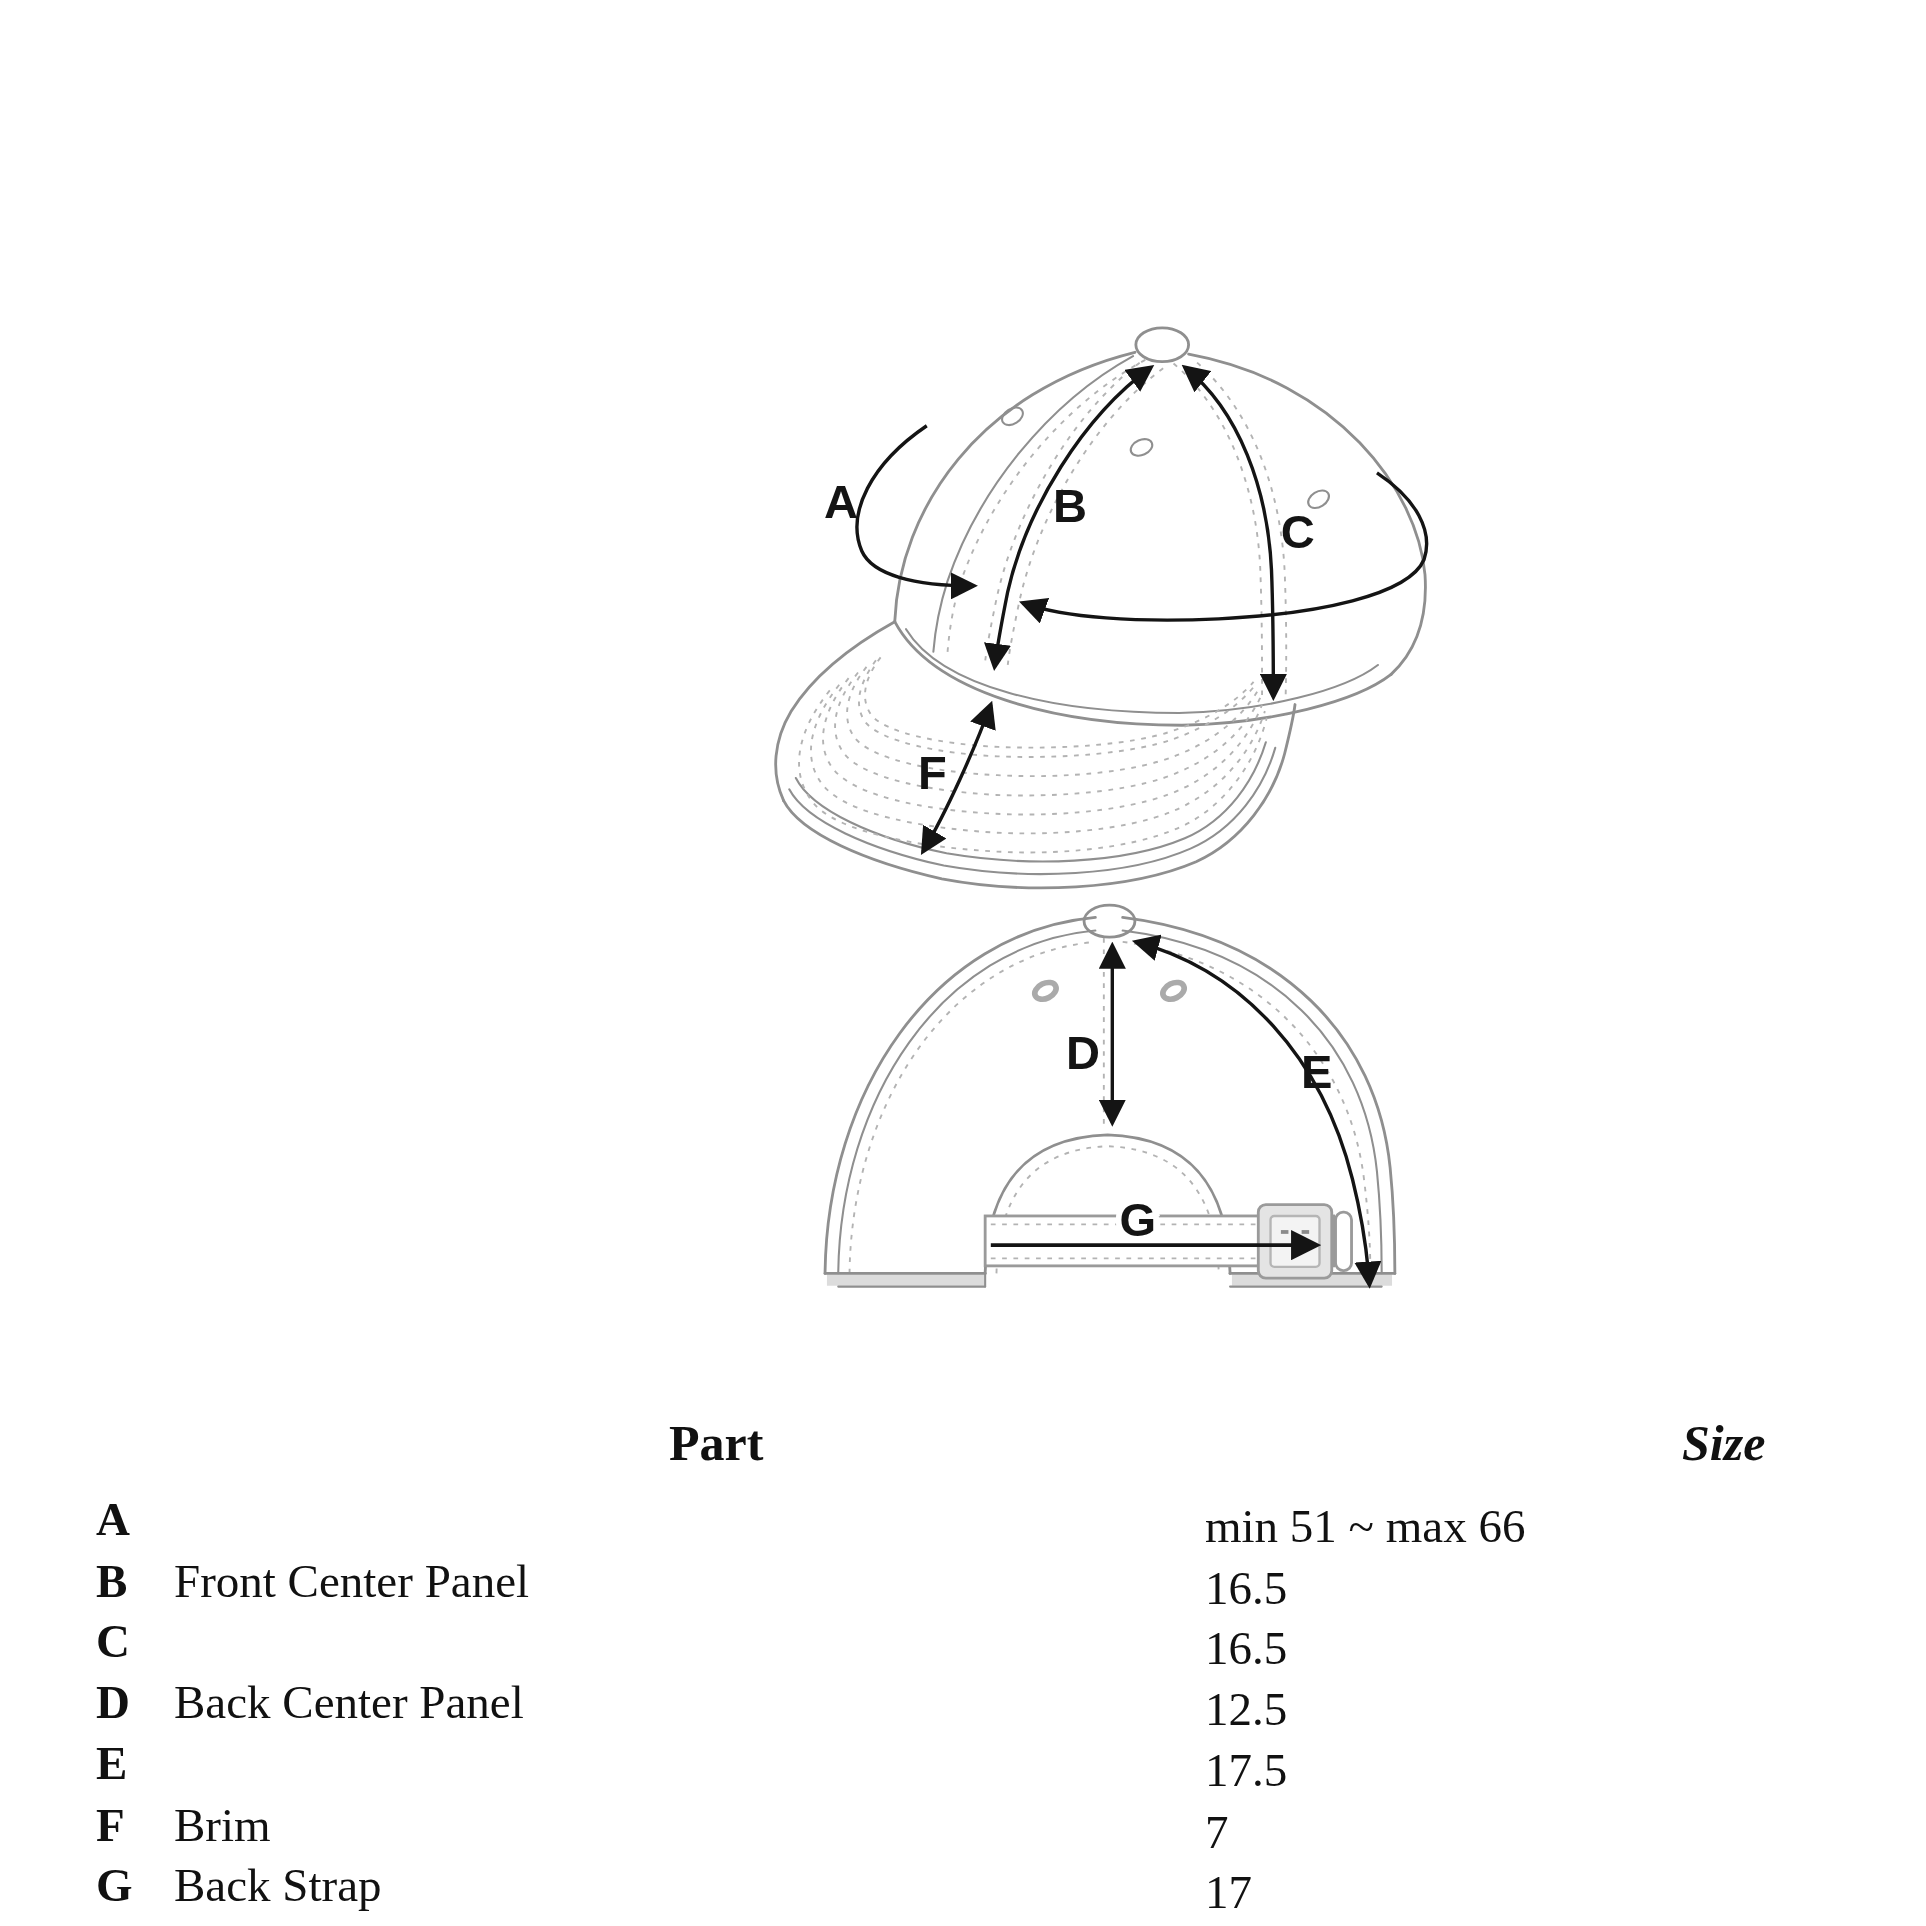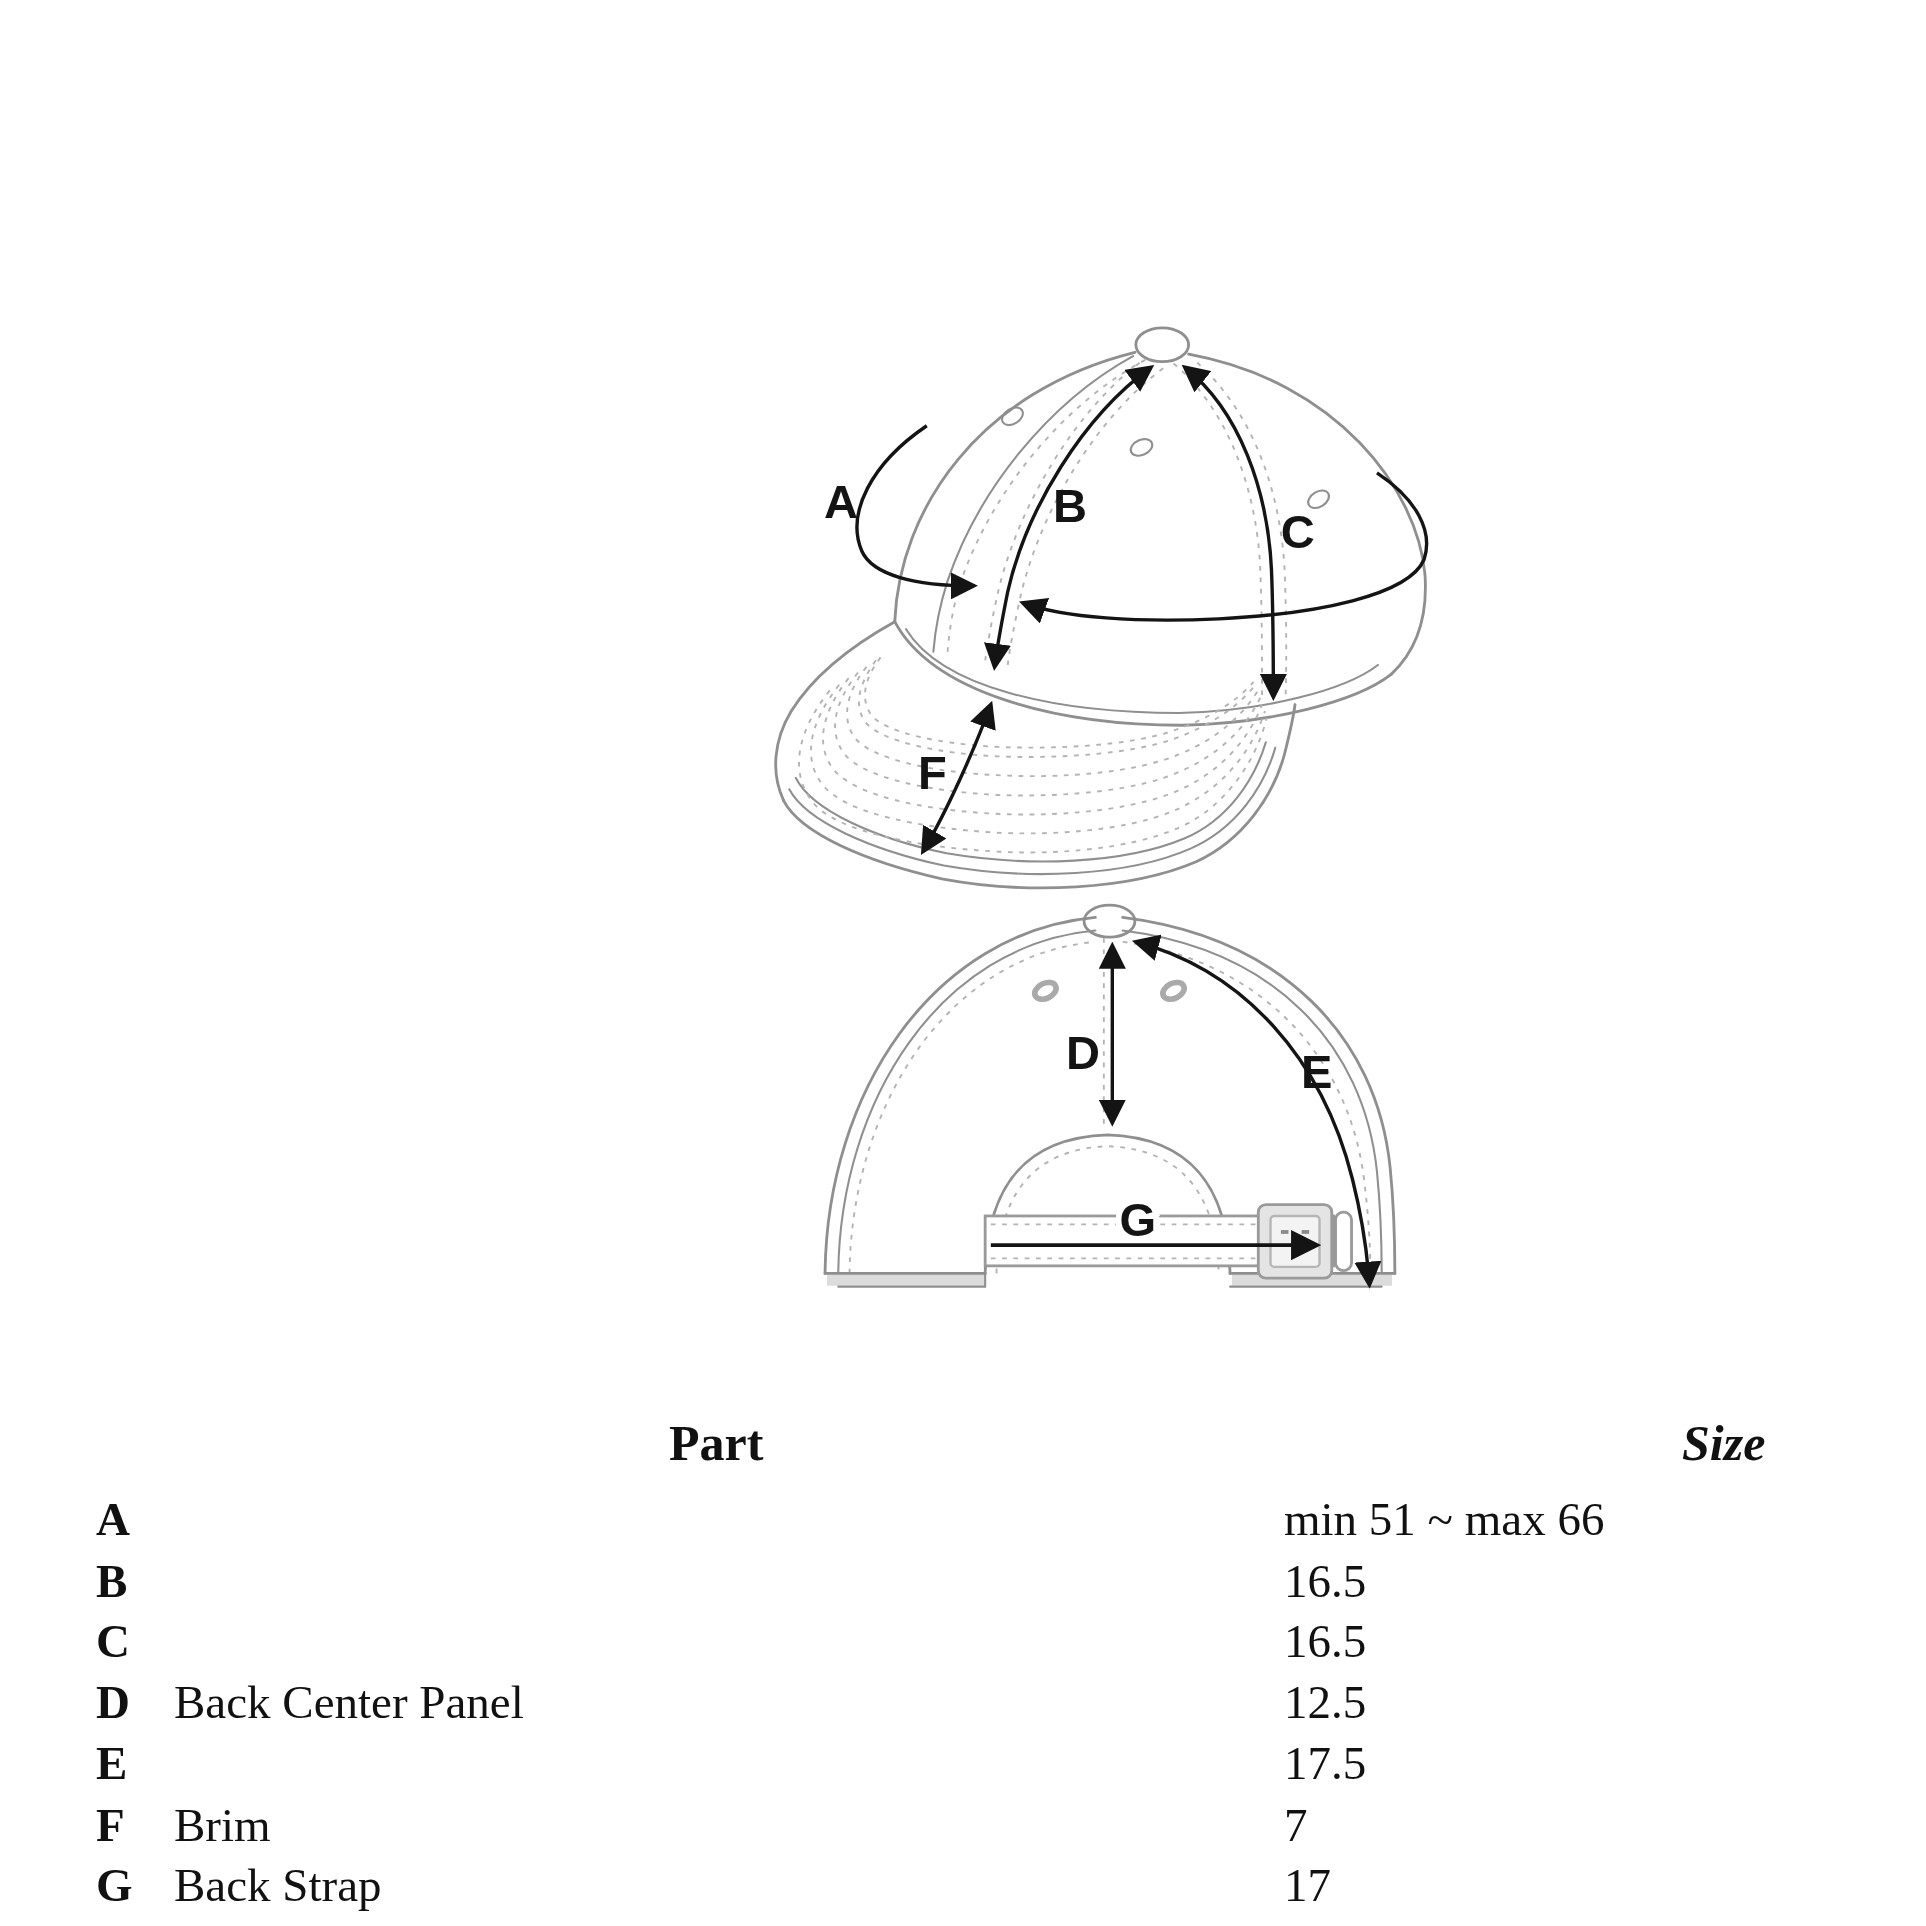--- a/index.html
+++ b/index.html
@@ -16,21 +16,21 @@
        fill:#141414;text-anchor:middle;}
   .halo{stroke:#ffffff;stroke-width:12;paint-order:stroke;}
 
   .size-table{position:absolute;left:0;top:0;width:1568px;height:1927px;pointer-events:none;}
   .hdr{position:absolute;top:1414px;font-weight:bold;font-size:50px;}
   .hdr-part{left:669px;}
   .hdr-size{left:1682px;font-style:italic;}
   .trow{position:absolute;left:0;width:1927px;height:60px;font-size:47px;}
   .c-letter{position:absolute;left:96px;font-weight:bold;}
   .c-part{position:absolute;left:174px;}
-  .c-size{position:absolute;left:1284px;}
+  .c-size{position:absolute;left:1205px;margin-top:7px;}
   .r0{top:1492px;}.r1{top:1554px;}.r2{top:1614px;}.r3{top:1675px;}
   .r4{top:1736px;}.r5{top:1798px;}.r6{top:1858px;}
 </style>
 </head>
 <body>
 
 <svg class="diagrams" width="1927" height="1394" viewBox="0 0 2046 1480">
   <defs>
     <marker id="ahE" viewBox="0 0 10 10" refX="8.5" refY="5" markerWidth="8" markerHeight="8" orient="auto" markerUnits="strokeWidth">
       <path d="M0 0 L10 5 L0 10 Z" fill="#141414"></path>
@@ -149,20 +149,21 @@
 <div class="size-table">
   <div class="hdr hdr-part">Part</div>
   <div class="hdr hdr-size">Size</div>
 
   <div class="trow r0">
     <span class="c-letter">A</span>
     <span class="c-size">min 51 ~ max 66</span>
   </div>
   <div class="trow r1">
     <span class="c-letter">B</span>
+    <span class="c-part">Front Center Panel</span>
     <span class="c-size">16.5</span>
   </div>
   <div class="trow r2">
     <span class="c-letter">C</span>
     <span class="c-size">16.5</span>
   </div>
   <div class="trow r3">
     <span class="c-letter">D</span>
     <span class="c-part">Back Center Panel</span>
     <span class="c-size">12.5</span>

